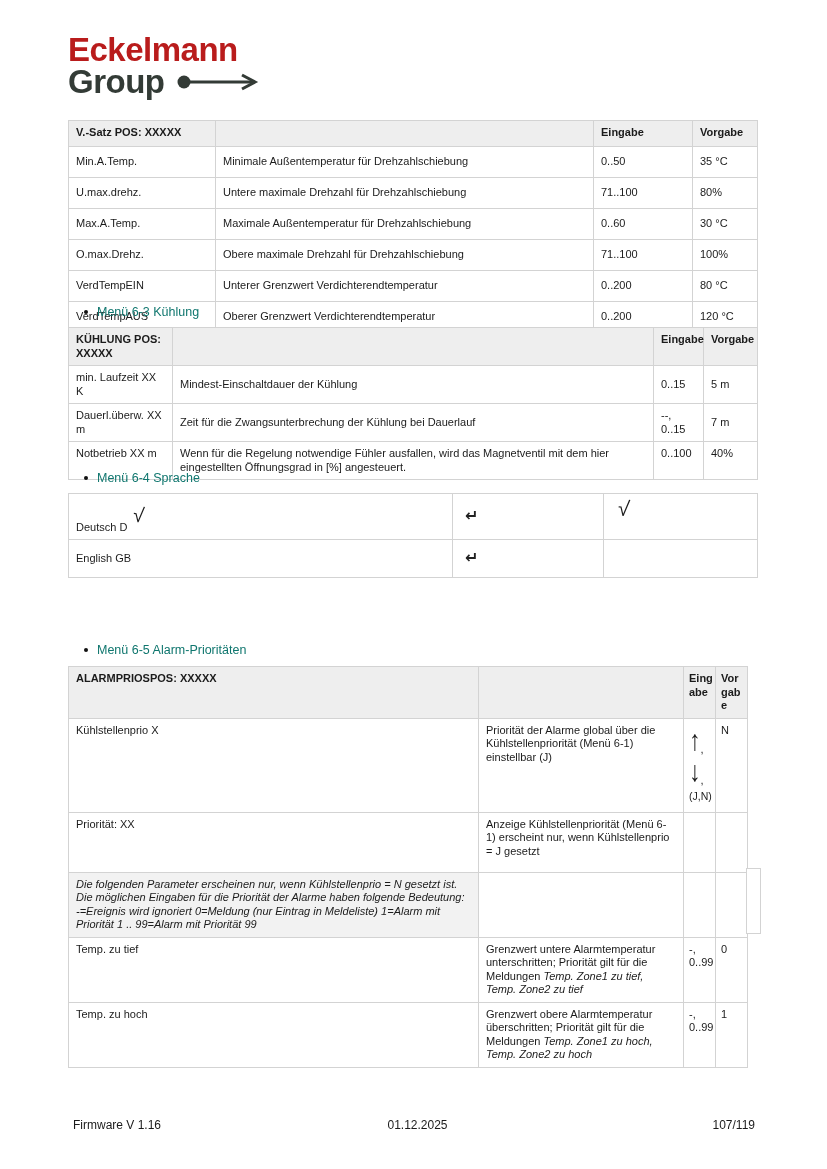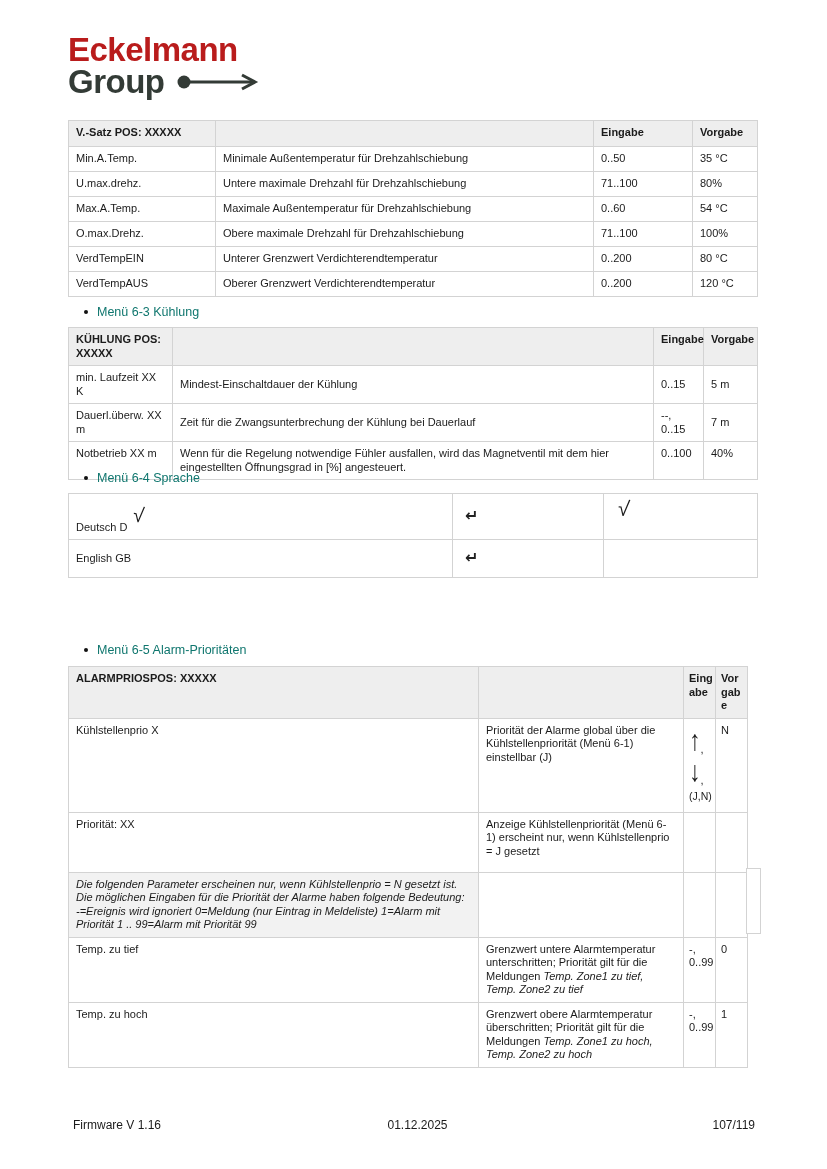--- a/index.html
+++ b/index.html
@@ -19,21 +19,21 @@
   .bullet { position:absolute; left:84px; font-size:12.5px; color:#0f766e; display:flex; align-items:center; }
   .bullet .dot { width:4px; height:4px; border-radius:50%; background:#111; margin-right:9px; flex:0 0 auto; }
   
   table { border-collapse:collapse; table-layout:fixed; position:absolute; left:68px; }
   th,td { border:1px solid #d3d3d3; font-size:11px; line-height:13.5px; padding:5px 8px 5px 7px; text-align:left; vertical-align:middle; font-weight:normal; }
   th { background:#eeeeee; font-weight:bold; vertical-align:top;margin-top:48px; }
   .vtop td { vertical-align:top; }
   
   .t1 { top:120px; width:689px; }
   .t1 .c1{width:147px}.t1 .c2{width:378px}.t1 .c3{width:99px}.t1 .c4{width:65px}
-  .t1 tr { height:25px; } .t1 tr.hd { height:26px; }
+  .t1 tr { height:31px; } .t1 tr.hd { height:26px; }
   
   .t2 { top:327px; width:689px; }
   .t2 .c1{width:104px}.t2 .c2{width:481px}.t2 .c3{width:50px}.t2 .c4{width:54px}
   .t2 tr { height:25px; } .t2 tr.hd { height:24px; }
   .t2 tr.tall { height:38px; }
   
   .t3 { top:493px; width:689px; }
   .t3 .c1{width:384px}.t3 .c2{width:151px}.t3 .c3{width:154px}
   .t3 tr.hd { height:24px; }
   .t3 .r1 { height:46px; } .t3 .r2 { height:38px; } .t3 .r3 { height:36px; }
@@ -108,21 +108,21 @@
     <tr>
       <td>U.max.drehz.</td>
       <td>Untere maximale Drehzahl für Drehzahlschiebung</td>
       <td>71..100</td>
       <td>80%</td>
     </tr>
     <tr>
       <td>Max.A.Temp.</td>
       <td>Maximale Außentemperatur für Drehzahlschiebung</td>
       <td>0..60</td>
-      <td>54 °C</td>
+      <td>30 °C</td>
     </tr>
     <tr>
       <td>O.max.Drehz.</td>
       <td>Obere maximale Drehzahl für Drehzahlschiebung</td>
       <td>71..100</td>
       <td>100%</td>
     </tr>
     <tr>
       <td>VerdTempEIN</td>
       <td>Unterer Grenzwert Verdichterendtemperatur</td>

